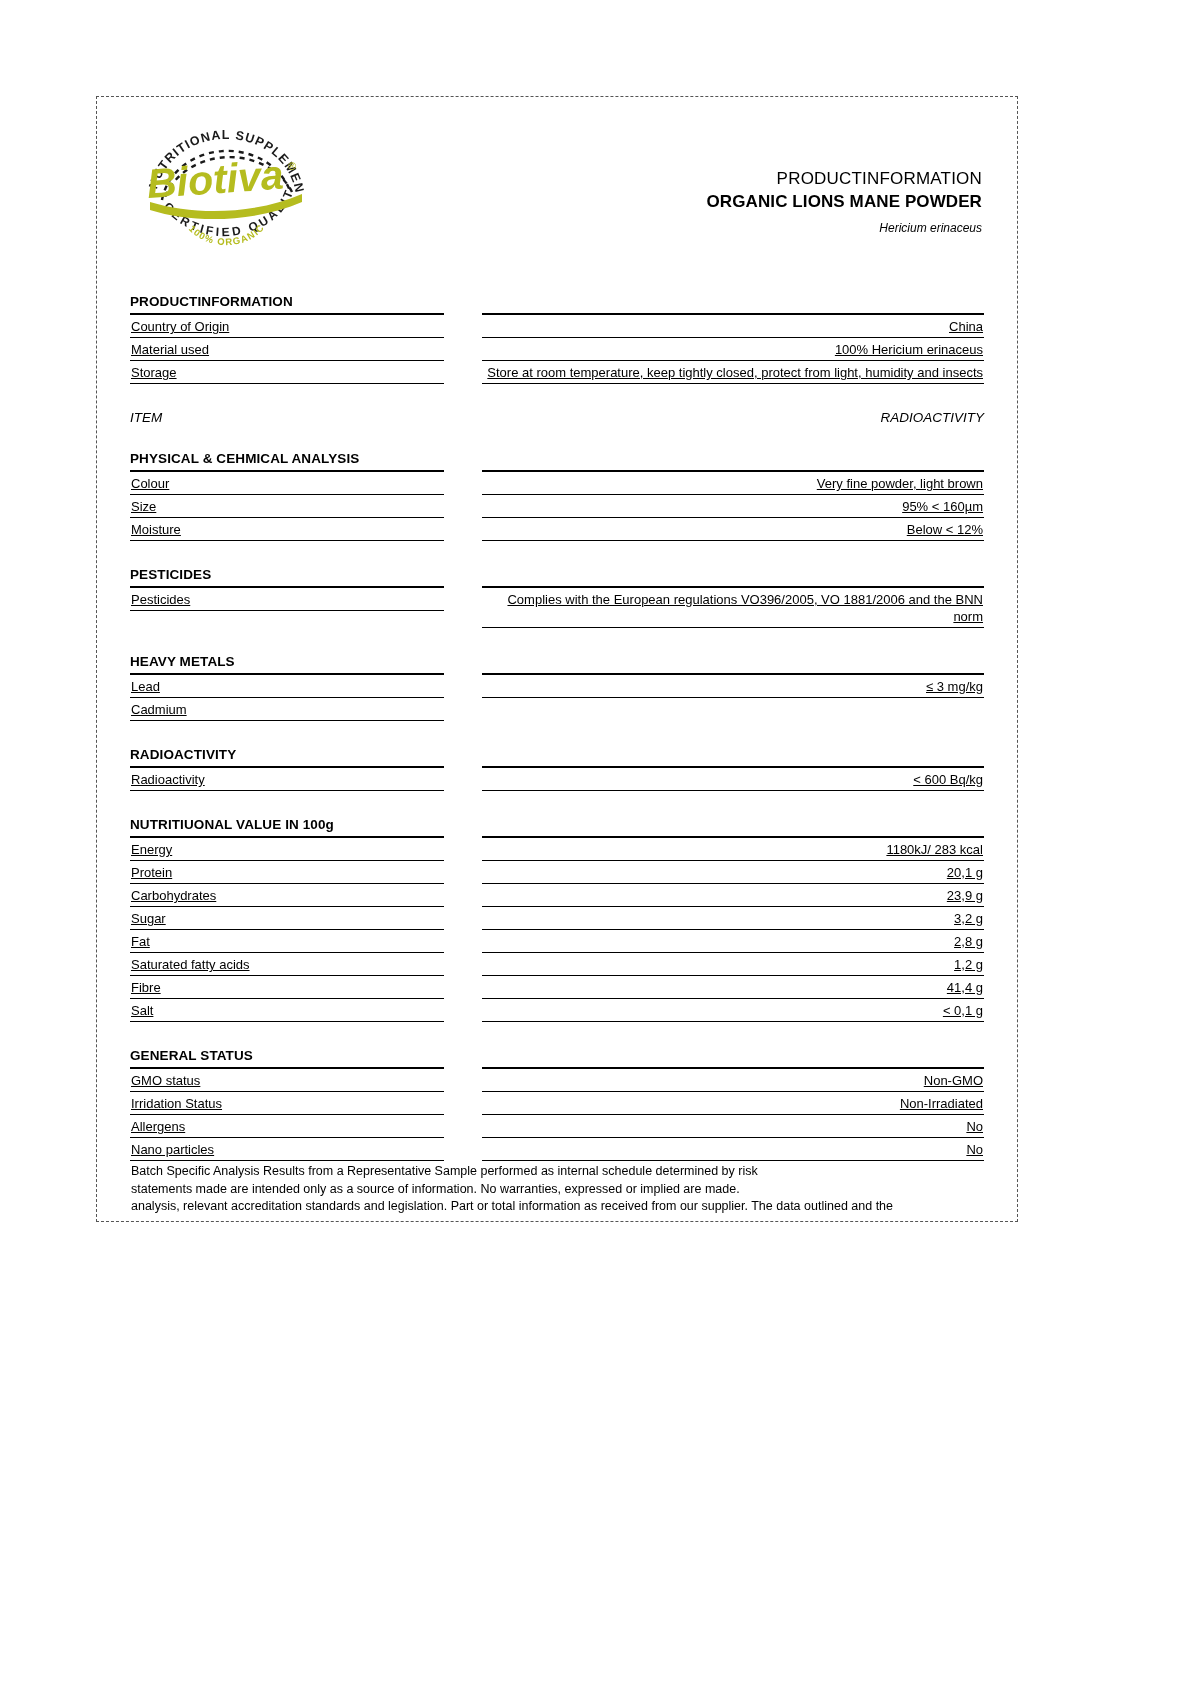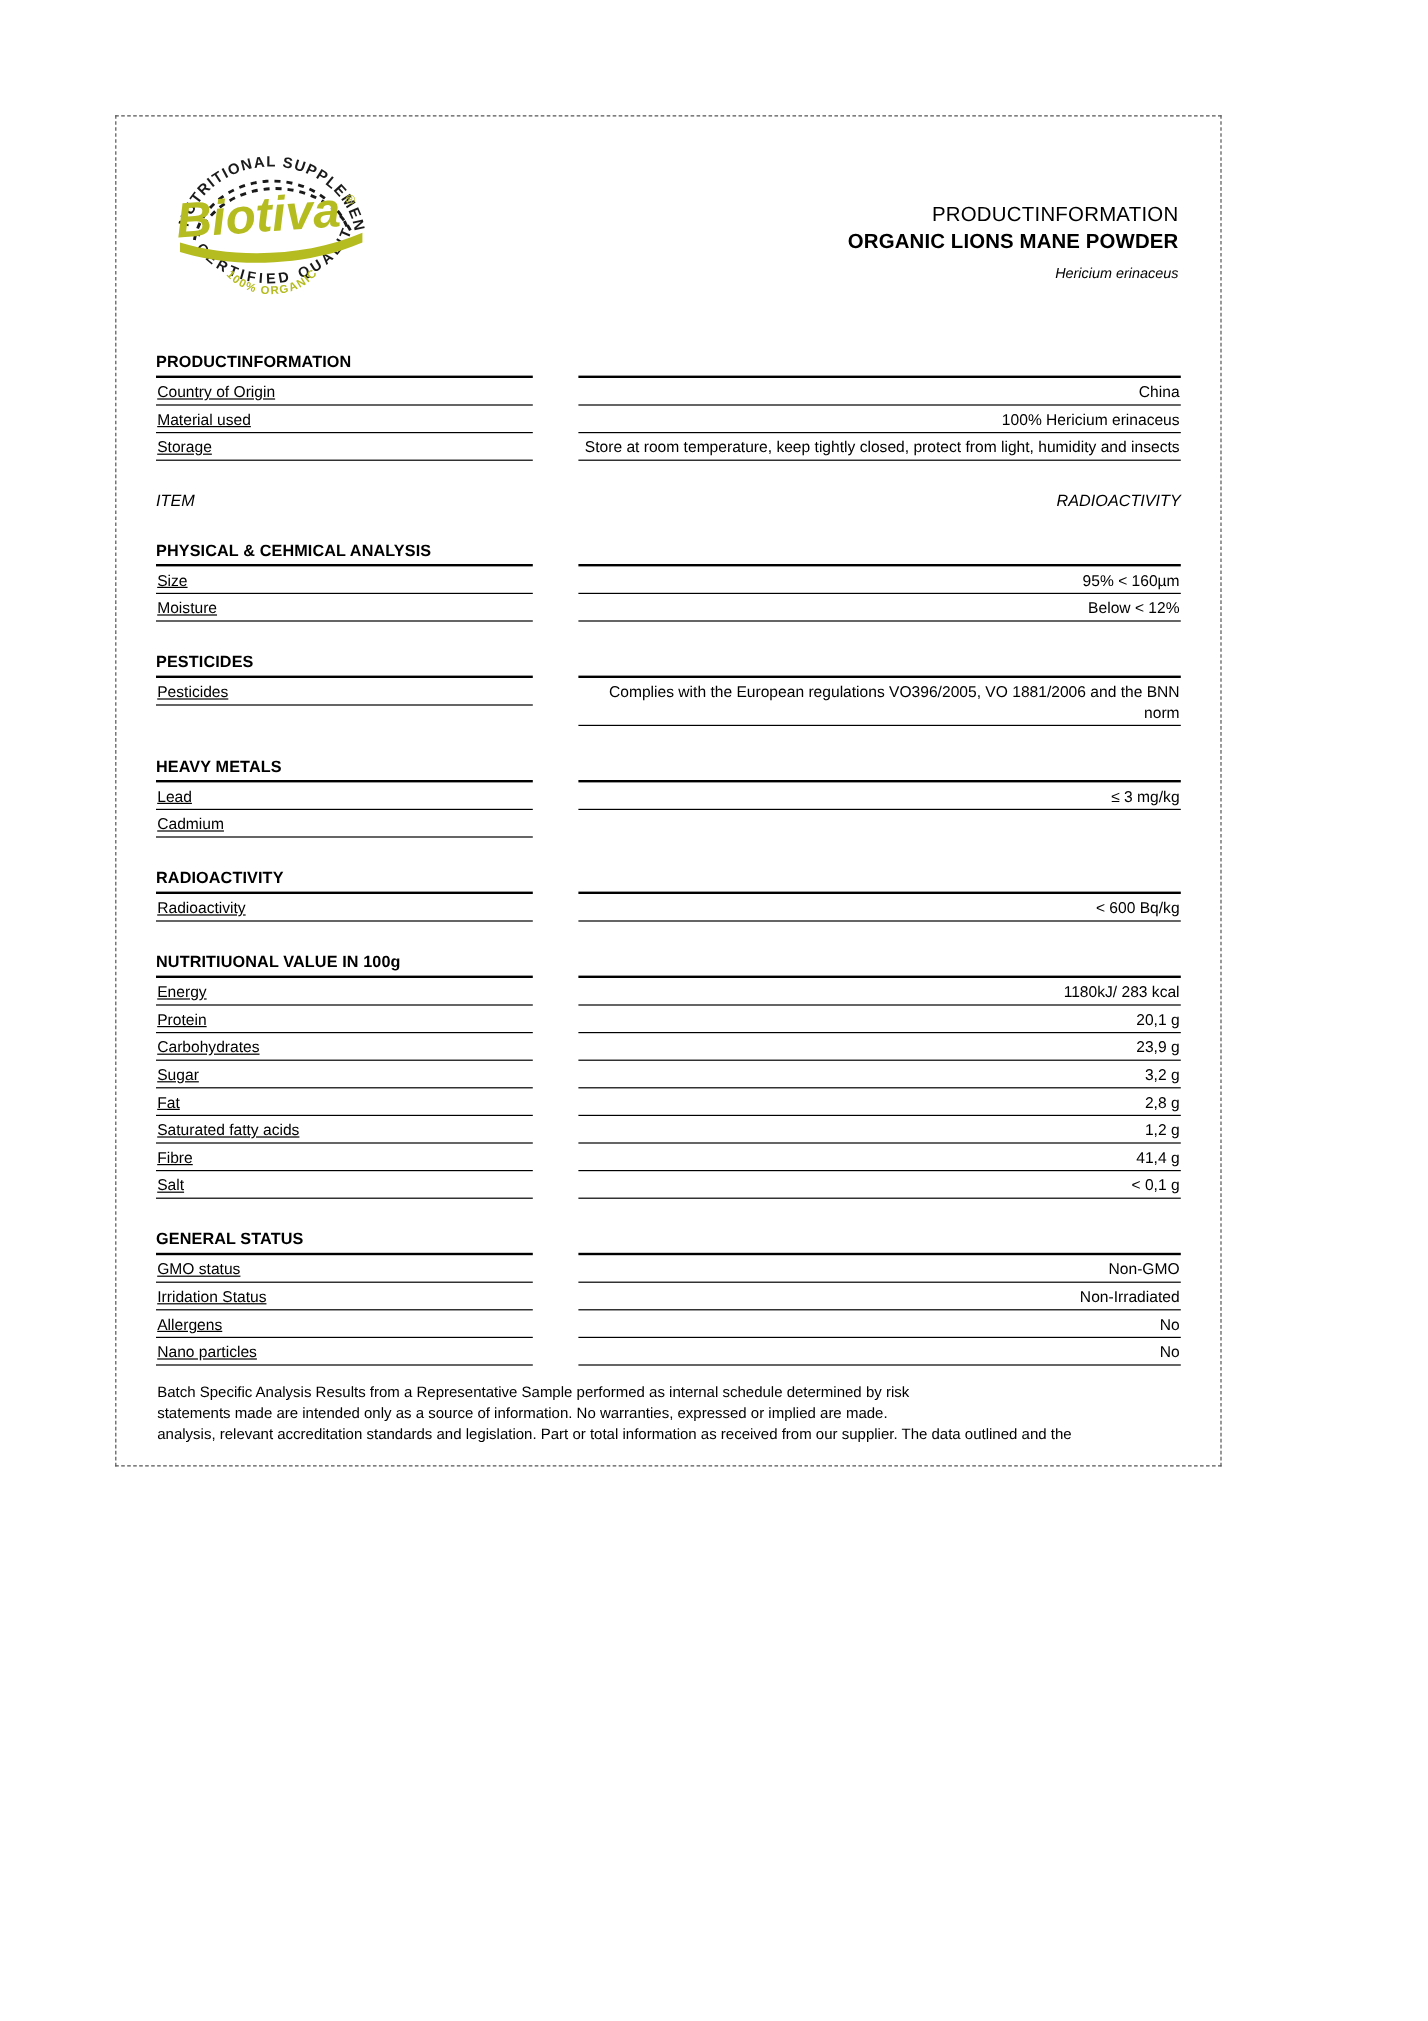--- a/index.html
+++ b/index.html
@@ -92,20 +92,21 @@
     box-sizing: border-box;
     padding-right: 6px;
   }
   .cell-gap {
     flex: 0 0 32px;
   }
   .cell-right {
     flex: 1 1 auto;
     box-sizing: border-box;
     text-align: right;
+    text-decoration: underline;
   }
 
   .section-title {
     font-size: 13.5px;
     font-weight: bold;
     padding-bottom: 2px;
     letter-spacing: 0.1px;
     border-bottom: 2px solid #000;
     min-height: 17px;
   }
@@ -136,21 +137,21 @@
     justify-content: space-between;
     font-size: 13.5px;
     font-style: italic;
     margin-top: 26px;
     margin-bottom: 4px;
     text-align: right;
   }
 
   
   .footer {
-    margin-top: 14px;
+    margin-top: 2px;
     font-size: 12.5px;
     line-height: 17.5px;
     padding-left: 1px;
     max-width: 870px;
   }
   .footer p { margin: 0; }
 </style>
 </head>
 <body>
 
@@ -252,20 +253,29 @@
       <div class="cell-left">
           <div class="section-title">PHYSICAL &amp; CEHMICAL ANALYSIS</div>
         </div>
       <div class="cell-gap"></div>
       <div class="cell-right">
           <div class="section-title blank"></div>
         </div>
     </div>
     <div class="row">
       <div class="cell-left">
+          <div class="item-label">Colour</div>
+        </div>
+      <div class="cell-gap"></div>
+      <div class="cell-right">
+          <div class="item-value">Very fine powder, light brown</div>
+        </div>
+    </div>
+    <div class="row">
+      <div class="cell-left">
           <div class="item-label">Size</div>
         </div>
       <div class="cell-gap"></div>
       <div class="cell-right">
           <div class="item-value">95% &lt; 160µm</div>
         </div>
     </div>
     <div class="row">
       <div class="cell-left">
           <div class="item-label">Moisture</div>

